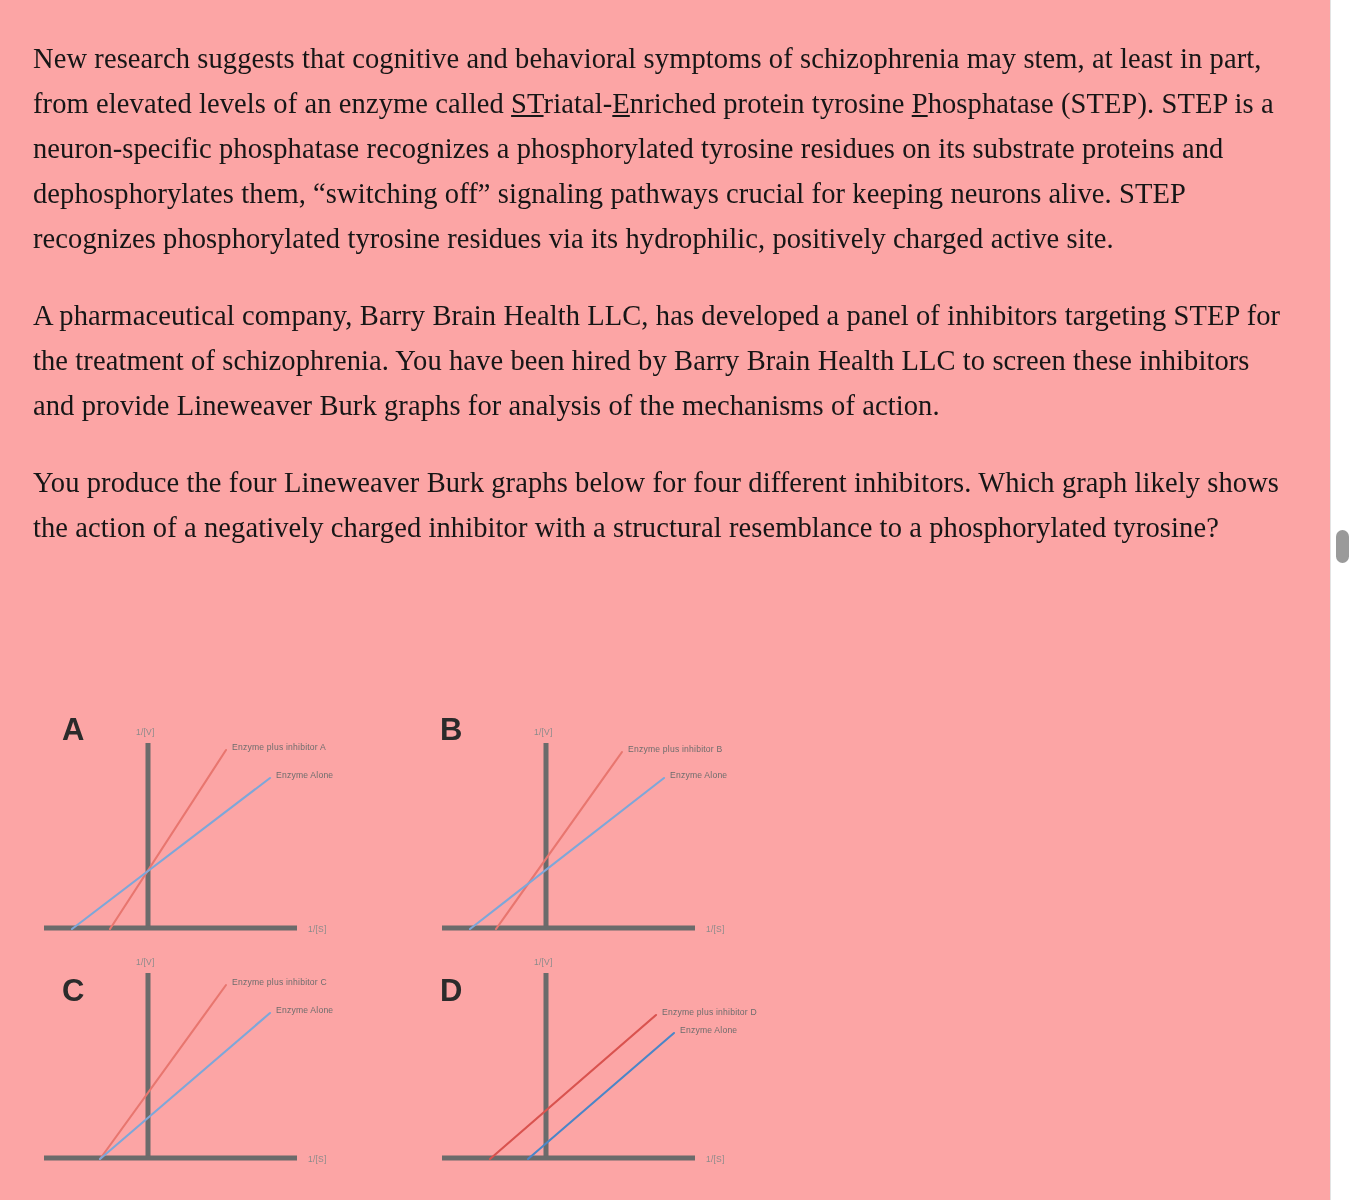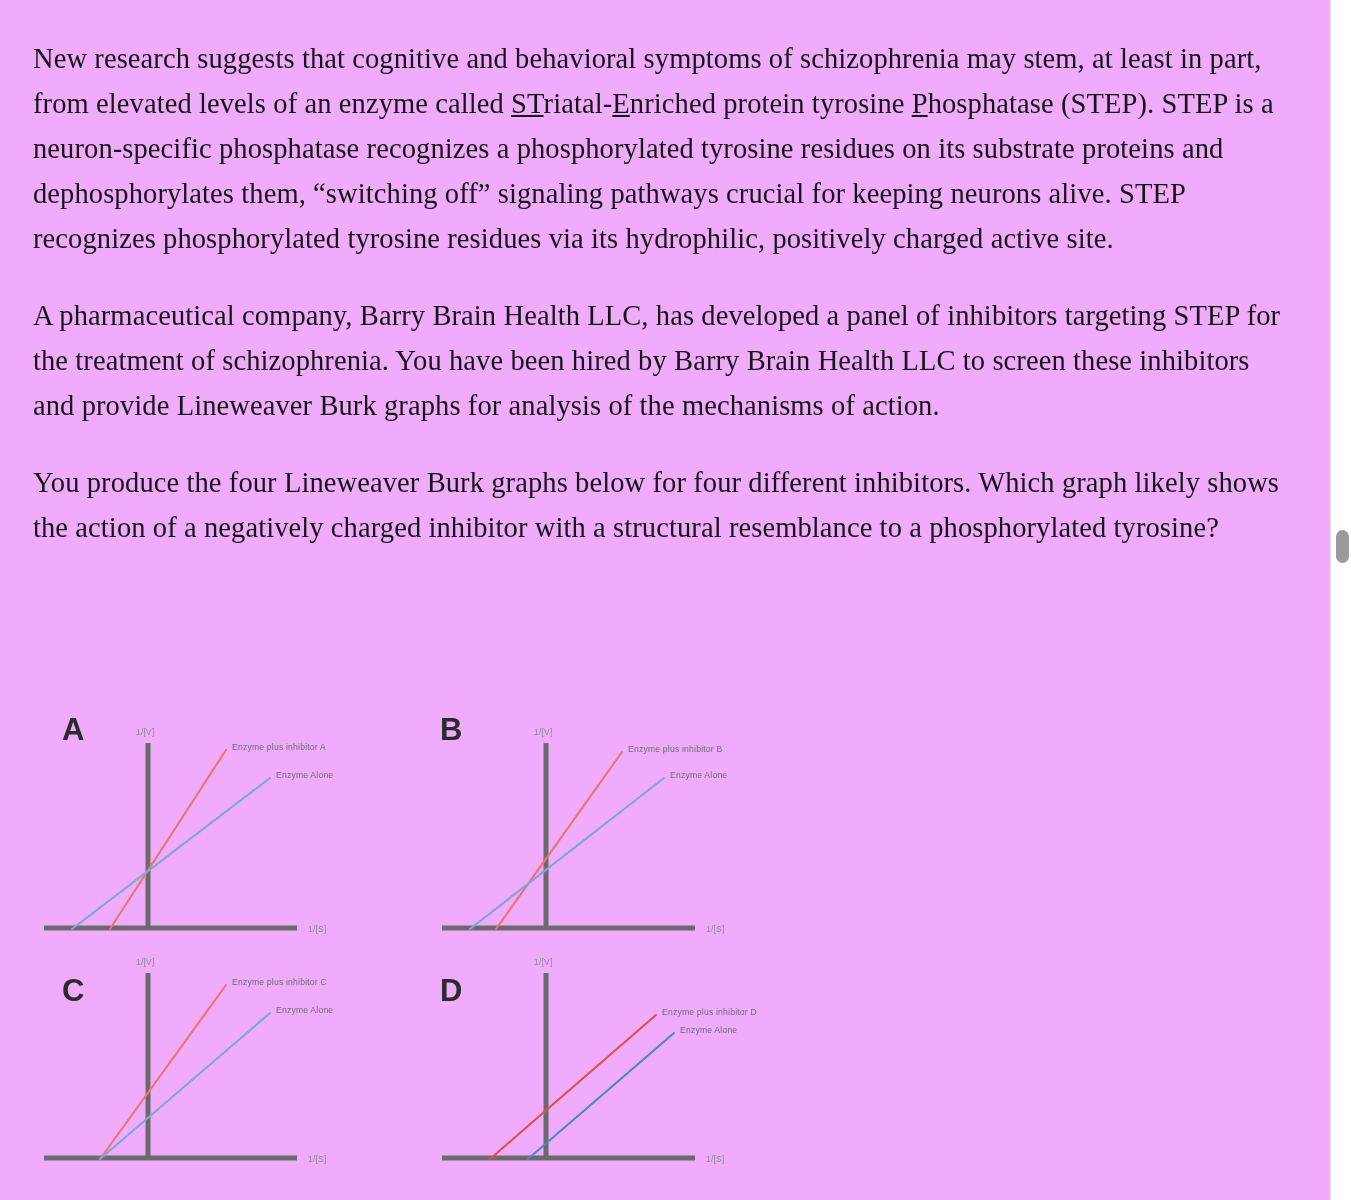--- a/index.html
+++ b/index.html
@@ -15,21 +15,21 @@
     font-family: "Liberation Serif", "DejaVu Serif", serif;
     color: #1a1a1a;
   }
 
   
   #page {
     position: absolute;
     left: 0; top: 0;
     width: 1331px;
     height: 1200px;
-    background: #f0abfc;
+    background: #fca5a5;
     border-right: 1px solid #e3e3e3;
     box-sizing: border-box;
   }
 
   #prose {
     position: absolute;
     left: 33px;
     top: 36px;
     width: 1255px;
   }

